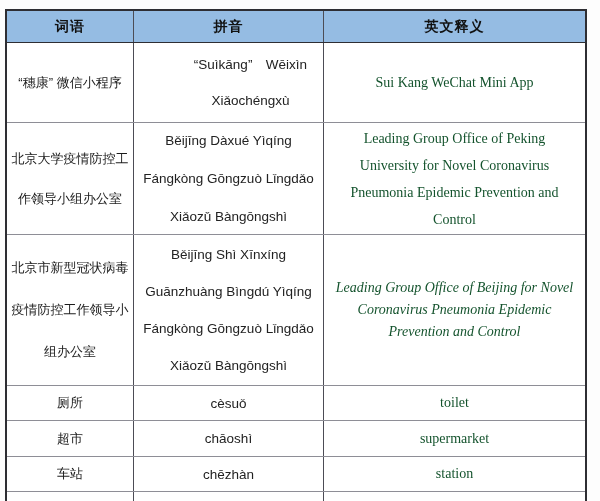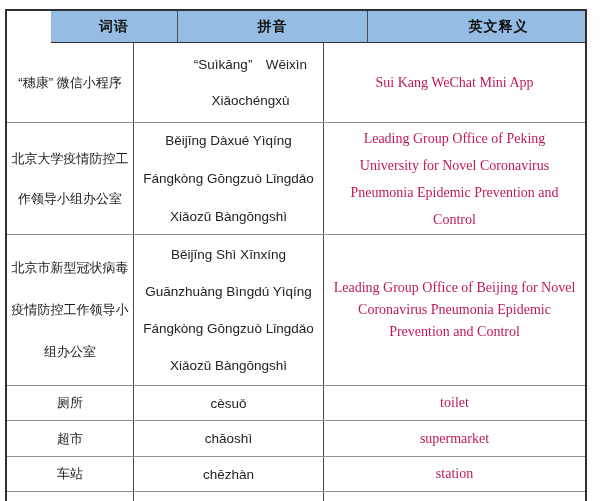--- a/index.html
+++ b/index.html
@@ -47,40 +47,40 @@
   }
   .cell:last-child { border-right: none; }
   .th {
     font-weight: bold;
     font-size: 14px;
     letter-spacing: 1px;
     color: #111;
   }
   .zh { font-size: 13px; }
   .py { font-size: 13.5px; color: #222; }
-  .en { font-family: "Liberation Serif", serif; font-size: 14px; color: #be185d; }
+  .en { font-family: "Liberation Serif", serif; font-size: 14px; color: #14532d; }
 
   
-  .h-header { height: 32px; margin-left: 44px; }
+  .h-header { height: 32px; }
   .h-r1 { height: 80px; }
   .h-r2 { height: 112px; }
   .h-r3 { height: 151px; }
   .h-r4 { height: 35px; }
   .h-r5 { height: 36px; }
   .h-r6 { height: 35px; }
   .h-partial { height: 14px; }
 
   
   .lh-36 .line { line-height: 36px; margin-left: 44px; }
   .lh-40 .line { line-height: 40px; }
   .lh-38 .line { line-height: 38px; }
   .lh-42 .line { line-height: 42px; text-align: right; }
   .lh-37 .line { line-height: 37px; }
   .lh-27 .line { line-height: 27px; }
-  .lh-22 .line { line-height: 22px; }
+  .lh-22 .line { line-height: 22px; font-style: italic; }
   .line { white-space: nowrap; }
 </style>
 </head>
 <body>
 
 <div class="page">
   <div class="vocab-table">
 
     <div class="trow header-row h-header">
       <div class="cell th">词语</div>

